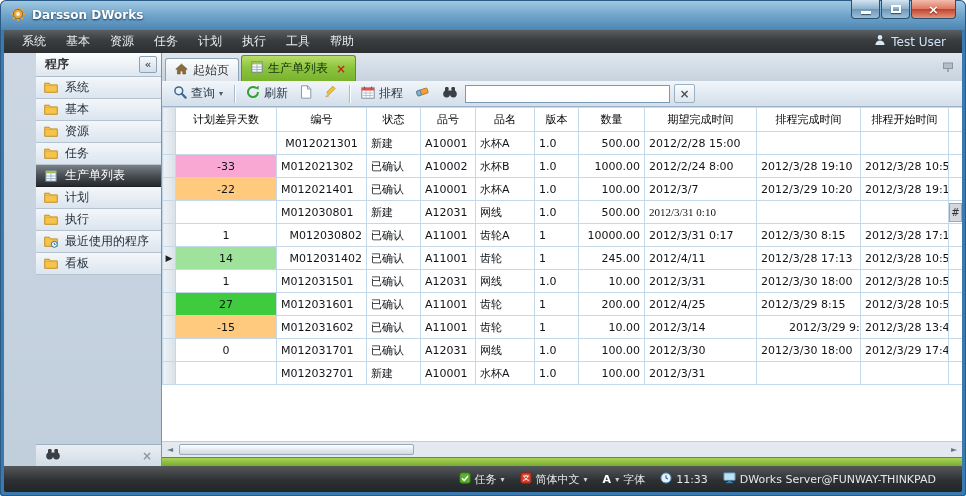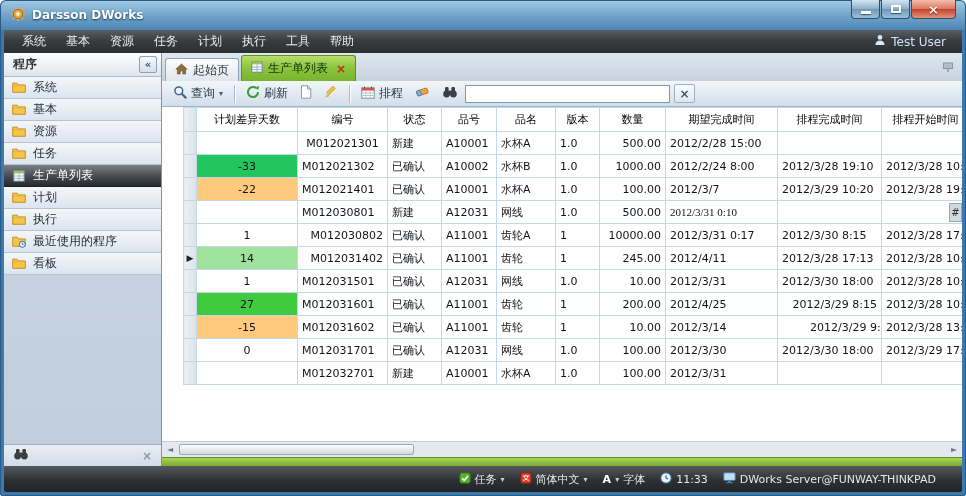--- a/index.html
+++ b/index.html
@@ -28,21 +28,21 @@
   .menubar { height:23px; display:flex; align-items:center; padding:0 8px;
     background:linear-gradient(#5b5e61,#3a3d40 45%,#2c2f32); color:#ececec; }
   .menu-item { padding:4px 10px; }
   .menu-user { margin-left:auto; display:flex; align-items:center; gap:5px; color:#cfe2f5; padding-right:8px; }
 
   
   .content { display:flex; height:413px; background:#fff; overflow:hidden; }
 
   
   .sidebar { width:158px; border-right:1px solid #7e93a8; display:flex; flex-direction:column;
-    background:linear-gradient(180deg,#ccd7e3,#c1cedc); }
+    background:linear-gradient(180deg,#ccd7e3,#c1cedc);padding-left:32px; }
   .side-header { height:24px; flex:0 0 24px; background:linear-gradient(#fdfeff,#dde6ee);
     border-bottom:1px solid #aebdcc; display:flex; align-items:center; padding:0 4px 0 9px;
     font-weight:bold; color:#333; }
   .collapse-btn { margin-left:auto; width:18px; height:17px; border:1px solid #8fa3b6; border-radius:2px;
     background:linear-gradient(#f6f9fb,#d4dfe9); color:#456; font-size:10px;
     display:flex; align-items:center; justify-content:center; }
   .side-items { flex:1; overflow:hidden; }
   .side-item { height:22px; display:flex; align-items:center; gap:6px; padding:0 7px; color:#1e2a36;
     background:linear-gradient(#f3f7fa,#dce4ee); border-bottom:1px solid #b6c3d1; }
   .side-item .icon { width:16px; display:flex; justify-content:center; align-items:center; }
@@ -72,21 +72,21 @@
     background:linear-gradient(#f2f6fa,#d2deea); border-bottom:1px solid #9fb4c8; color:#1d2f40; }
   .tb-btn { display:flex; align-items:center; gap:4px; padding:2px 5px; border-radius:2px; }
   .tb-sep { width:1px; height:18px; background:#a9bccd; box-shadow:1px 0 0 #fff; margin:0 4px; }
   .caret { font-size:8px; color:#4a5a68; }
   .tb-input { width:205px; height:18px; border:1px solid #7a99b5; padding:0 4px; font-size:12px;
     font-family:"DejaVu Sans","Liberation Sans",sans-serif; }
   .tb-clear { width:21px; height:19px; margin-left:2px; border:1px solid #9ab0c4; border-radius:2px;
     background:linear-gradient(#fbfcfd,#dde6ee); color:#47535e; font-weight:bold;
     display:flex; align-items:center; justify-content:center; }
 
-  .grid-area { flex:1; position:relative; overflow:hidden; background:#fff;margin-left:21px; }
+  .grid-area { flex:1; position:relative; overflow:hidden; background:#fff; }
   table { border-collapse:collapse; table-layout:fixed; width:846px; font-size:11px; color:#101418; }
   th,td { border:1px solid #c3d8e9; height:23px; padding:0 4px; overflow:hidden; white-space:nowrap; }
   thead th { height:24px; text-align:center; font-weight:normal; color:#000; background:#fff; }
   .rowhead { background:linear-gradient(90deg,#eef2f6,#d9e1e8); padding:0; text-align:center;
     font-size:9px; color:#222; }
   .hash-marker { position:absolute; right:0; top:96px; width:13px; height:19px; background:#d2d8de;
     border:1px solid #9aa7b4; font-size:10px; color:#333; display:flex; align-items:center; justify-content:center; }
 
   .hscroll { height:16px; flex:0 0 16px; background:#e3e9ef; border-top:1px solid #c2cdd8;
     display:flex; align-items:center; position:relative; color:#667787; }
@@ -404,21 +404,21 @@
                 <td style="text-align: left;">水杯A</td>
                 <td style="text-align: left;">1.0</td>
                 <td style="text-align: right;">500.00</td>
                 <td style="text-align: left;">2012/2/28 15:00</td>
                 <td style="text-align: left;"></td>
                 <td style="text-align: left;"></td>
                 <td style="text-align: left;"></td>
               </tr>
               <tr>
                 <td class="rowhead"></td>
-                <td style="text-align: center; background: #22c55e;">-33</td>
+                <td style="text-align: center; background: #f9a8d4;">-33</td>
                 <td style="text-align: left;">M012021302</td>
                 <td style="text-align: left;">已确认</td>
                 <td style="text-align: left;">A10002</td>
                 <td style="text-align: left;">水杯B</td>
                 <td style="text-align: left;">1.0</td>
                 <td style="text-align: right;">1000.00</td>
                 <td style="text-align: left;">2012/2/24 8:00</td>
                 <td style="text-align: left;">2012/3/28 19:10</td>
                 <td style="text-align: left;">2012/3/28 10:52</td>
                 <td style="text-align: left;"></td>
@@ -496,21 +496,21 @@
               <tr>
                 <td class="rowhead"></td>
                 <td style="text-align: center; background: rgb(62, 203, 62);">27</td>
                 <td style="text-align: left;">M012031601</td>
                 <td style="text-align: left;">已确认</td>
                 <td style="text-align: left;">A11001</td>
                 <td style="text-align: left;">齿轮</td>
                 <td style="text-align: left;">1</td>
                 <td style="text-align: right;">200.00</td>
                 <td style="text-align: left;">2012/4/25</td>
-                <td style="text-align: right;">2012/3/29 8:15</td>
+                <td style="text-align: left;">2012/3/29 8:15</td>
                 <td style="text-align: left;">2012/3/28 10:52</td>
                 <td style="text-align: left;"></td>
               </tr>
               <tr>
                 <td class="rowhead"></td>
                 <td style="text-align: center; background: rgb(255, 202, 125);">-15</td>
                 <td style="text-align: left;">M012031602</td>
                 <td style="text-align: left;">已确认</td>
                 <td style="text-align: left;">A11001</td>
                 <td style="text-align: left;">齿轮</td>

